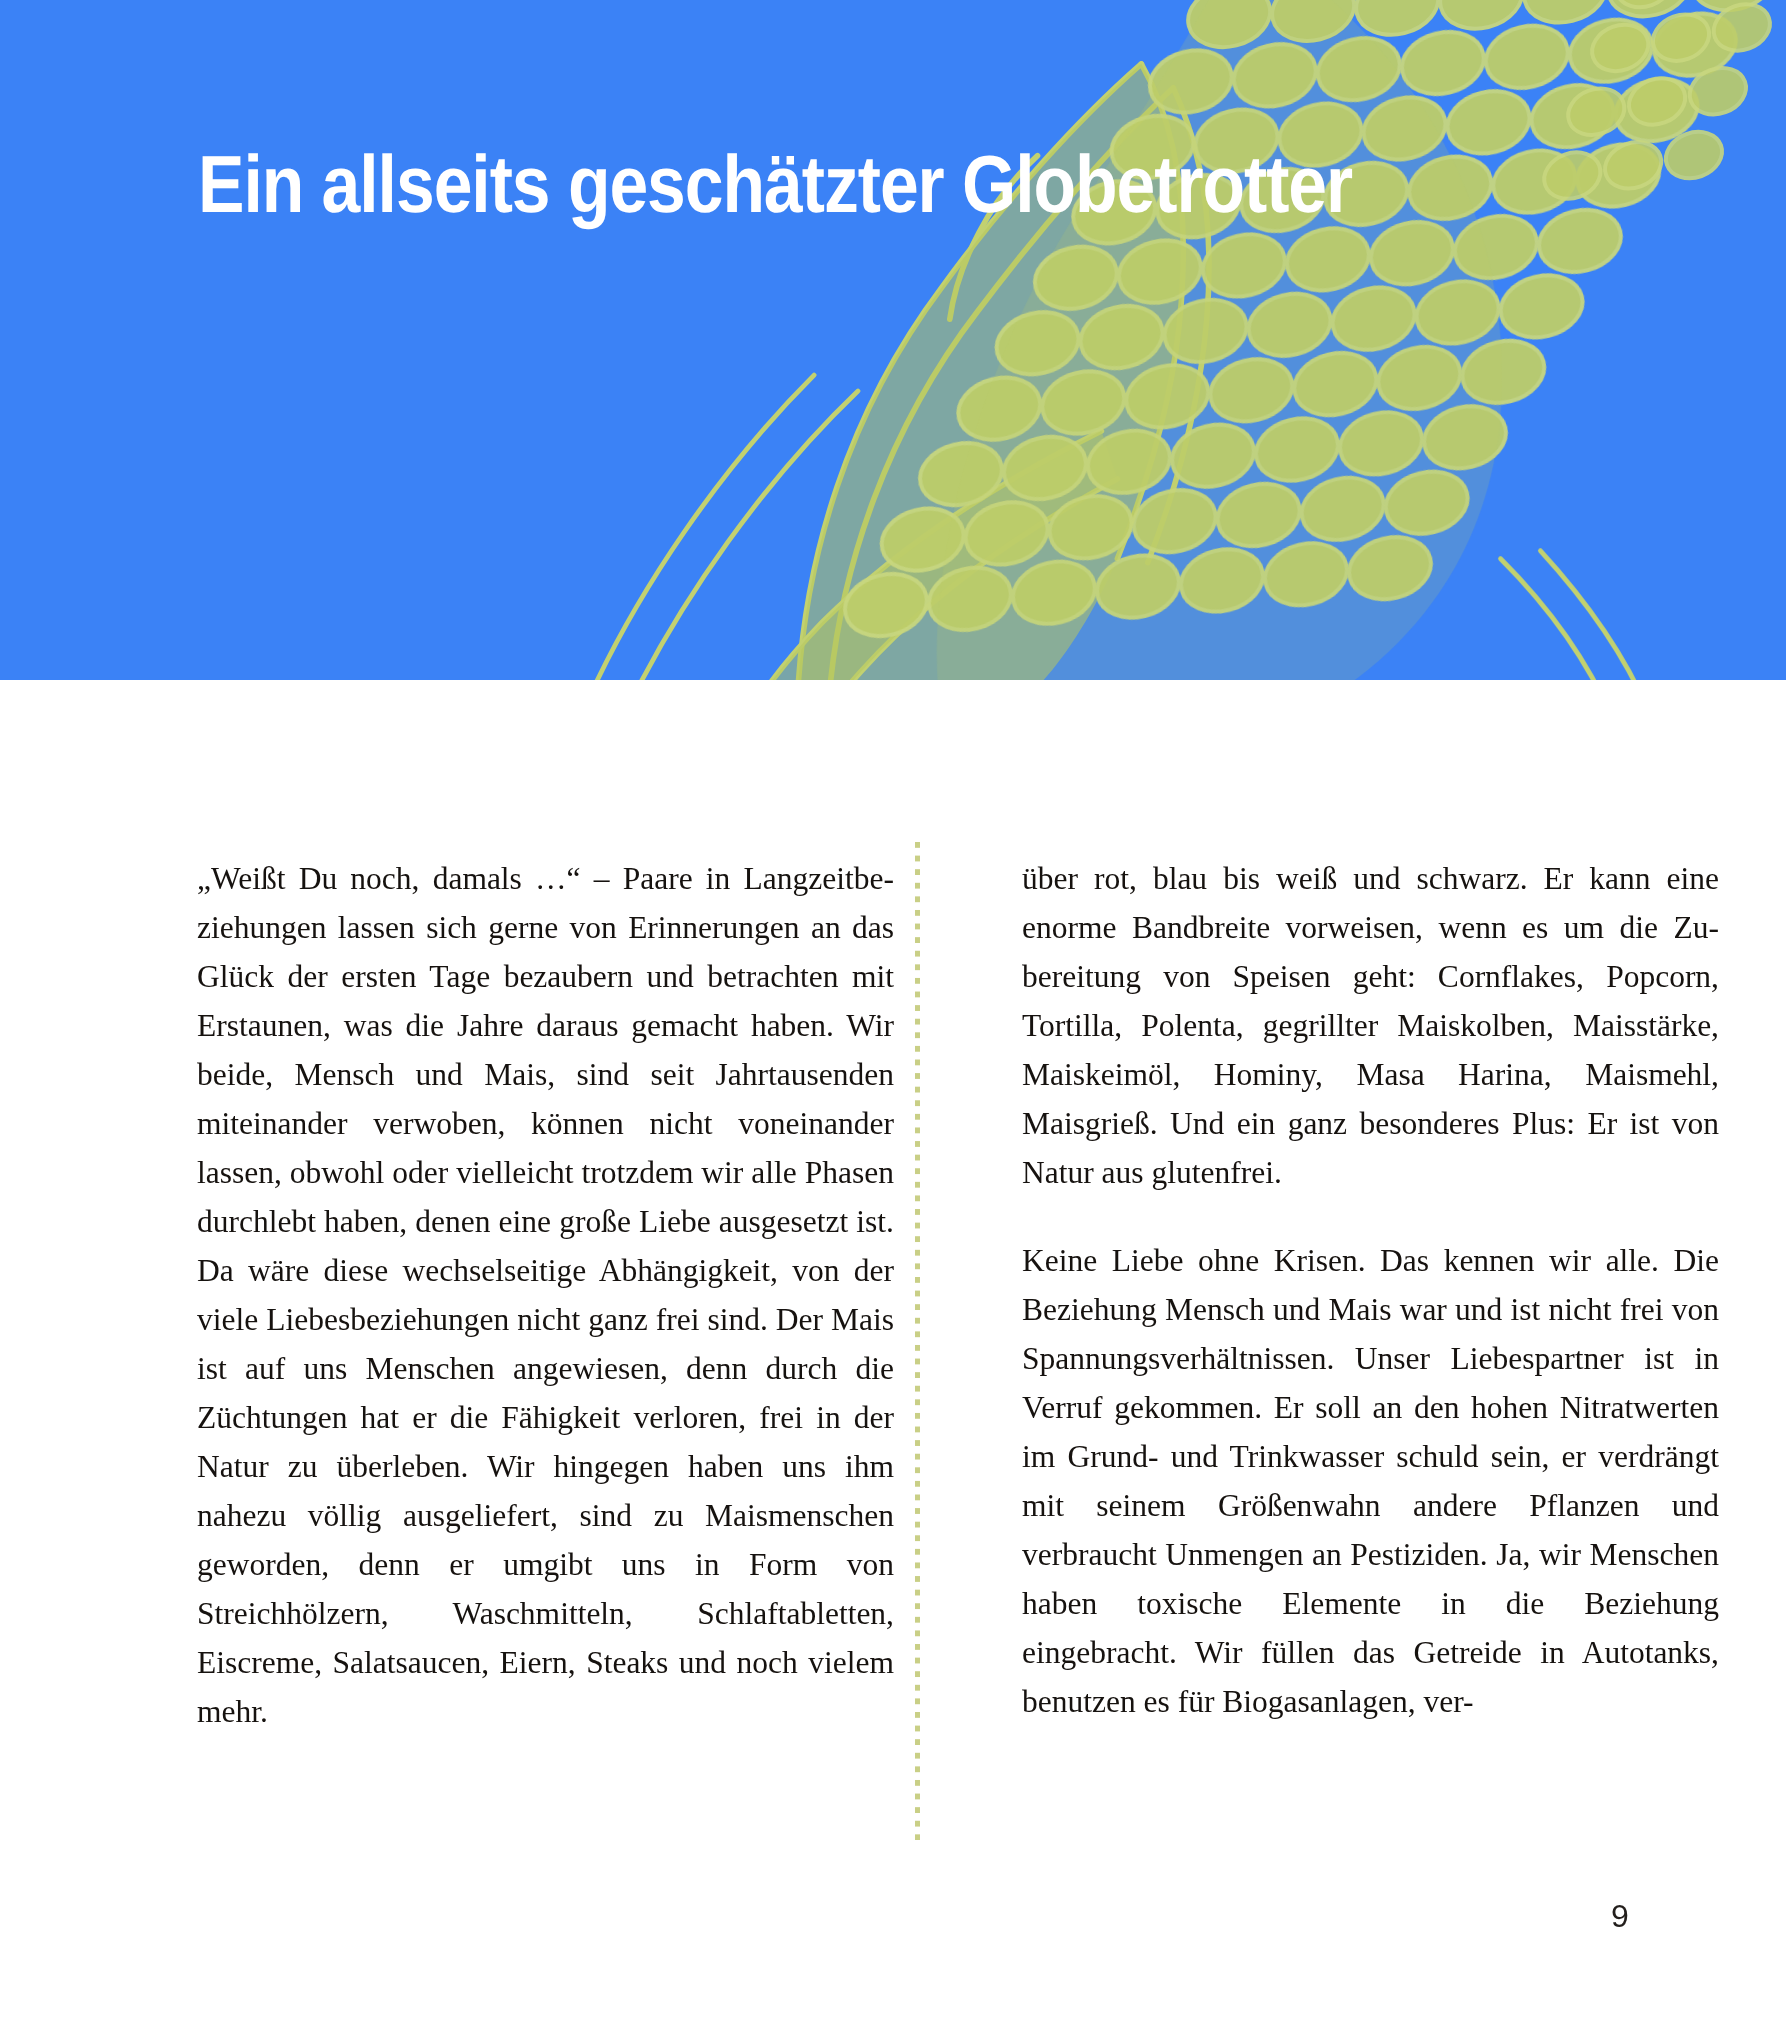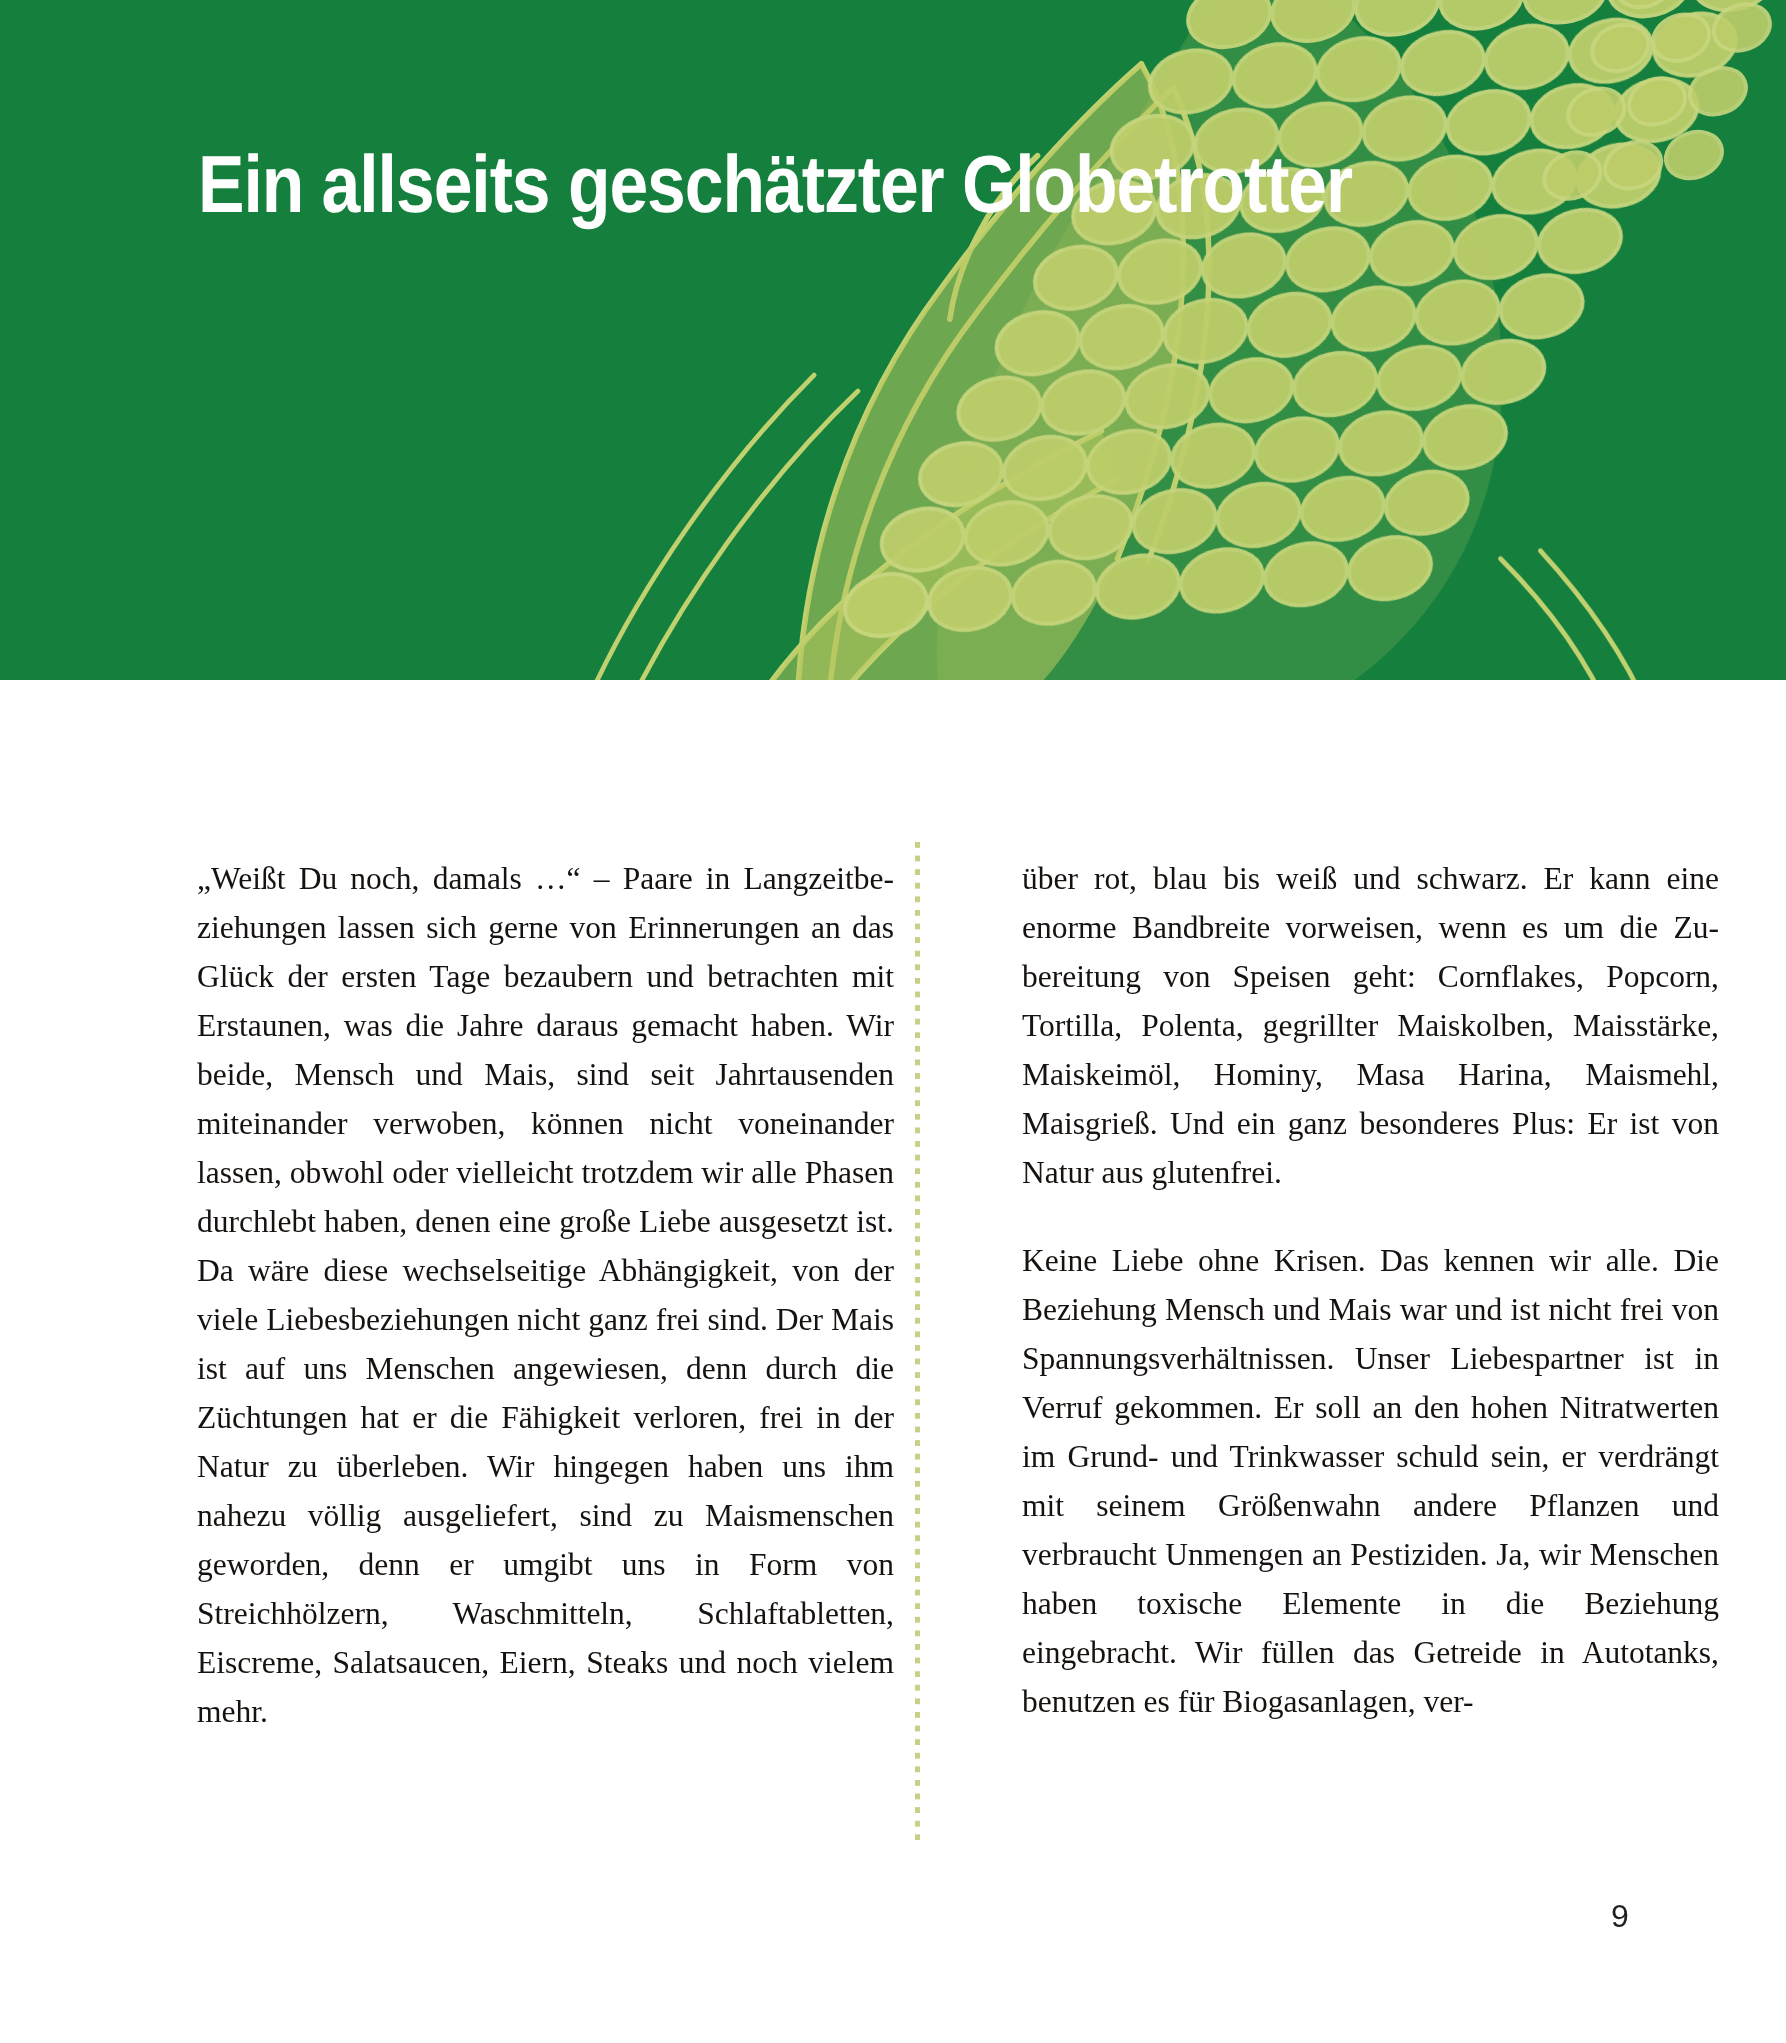--- a/index.html
+++ b/index.html
@@ -16,21 +16,21 @@
     -webkit-font-smoothing: antialiased;
   }
 
   
   #header-band {
     position: absolute;
     left: 0;
     top: 0;
     width: 1787px;
     height: 680px;
-    background: #15803d;
+    background: #3b82f6;
     overflow: hidden;
   }
   #header-art {
     position: absolute;
     left: 0;
     top: 0;
     width: 1787px;
     height: 680px;
     pointer-events: none;
   }

